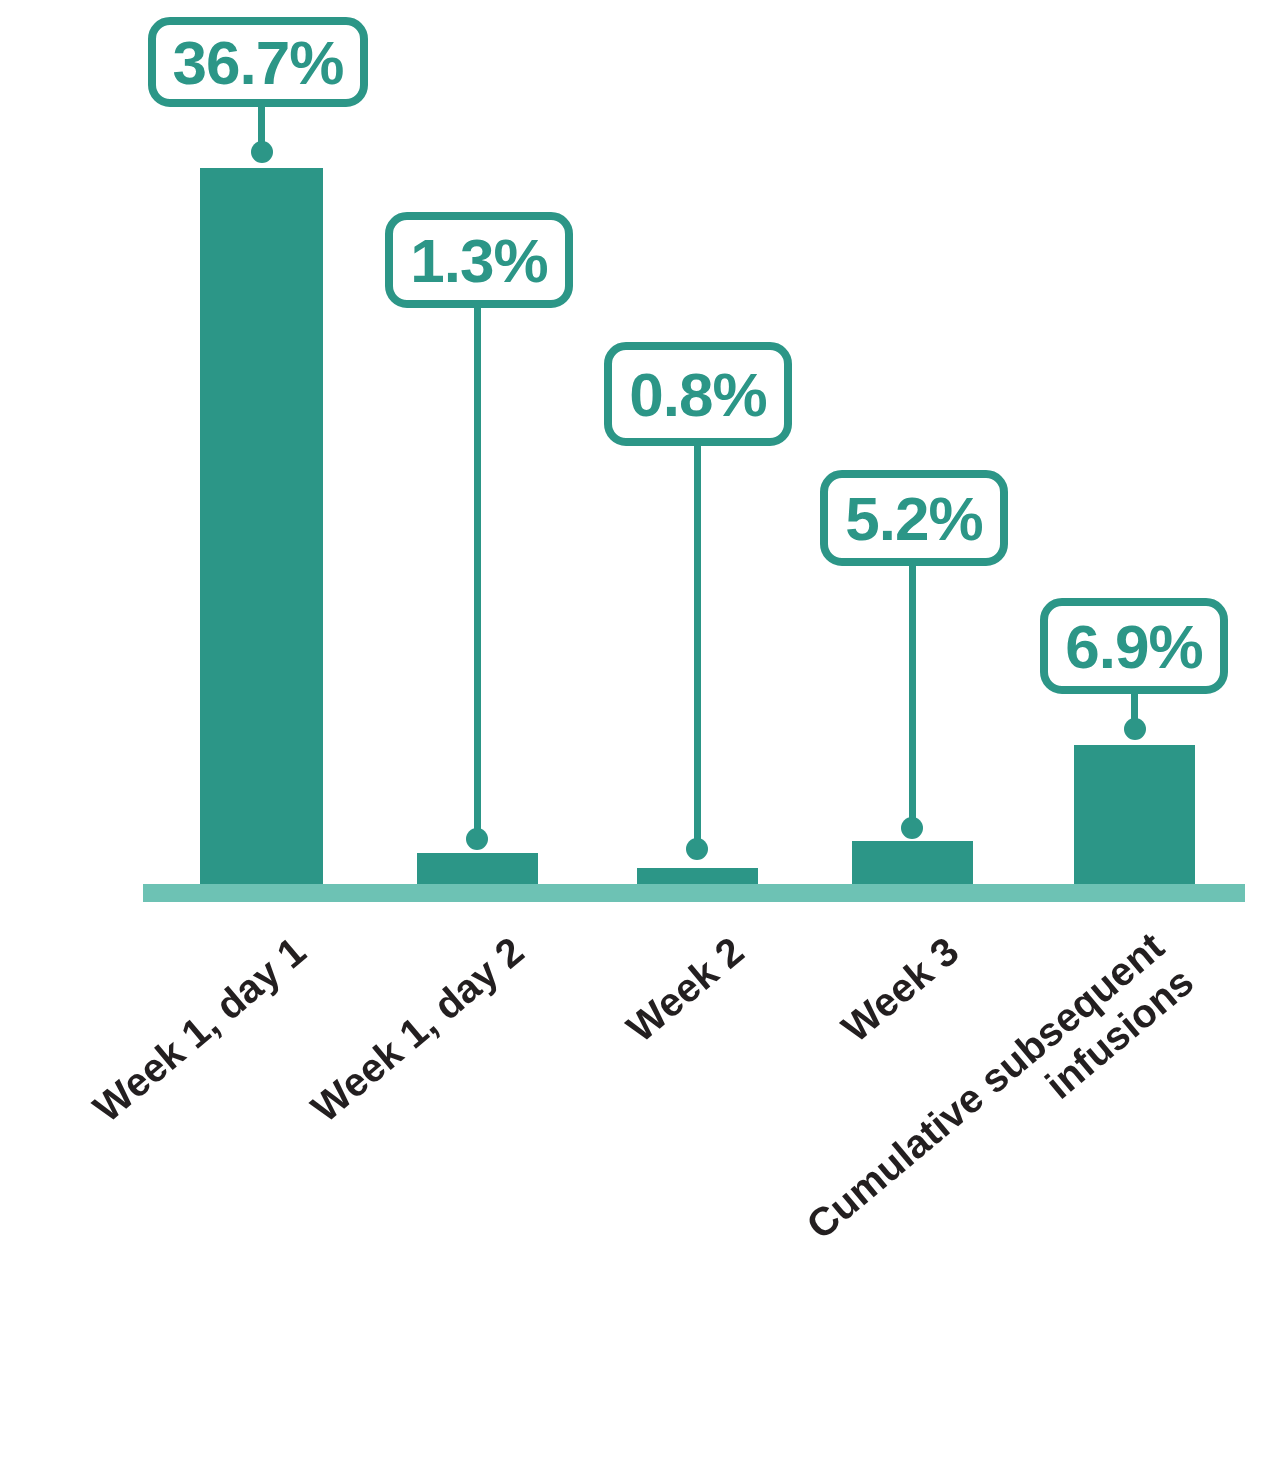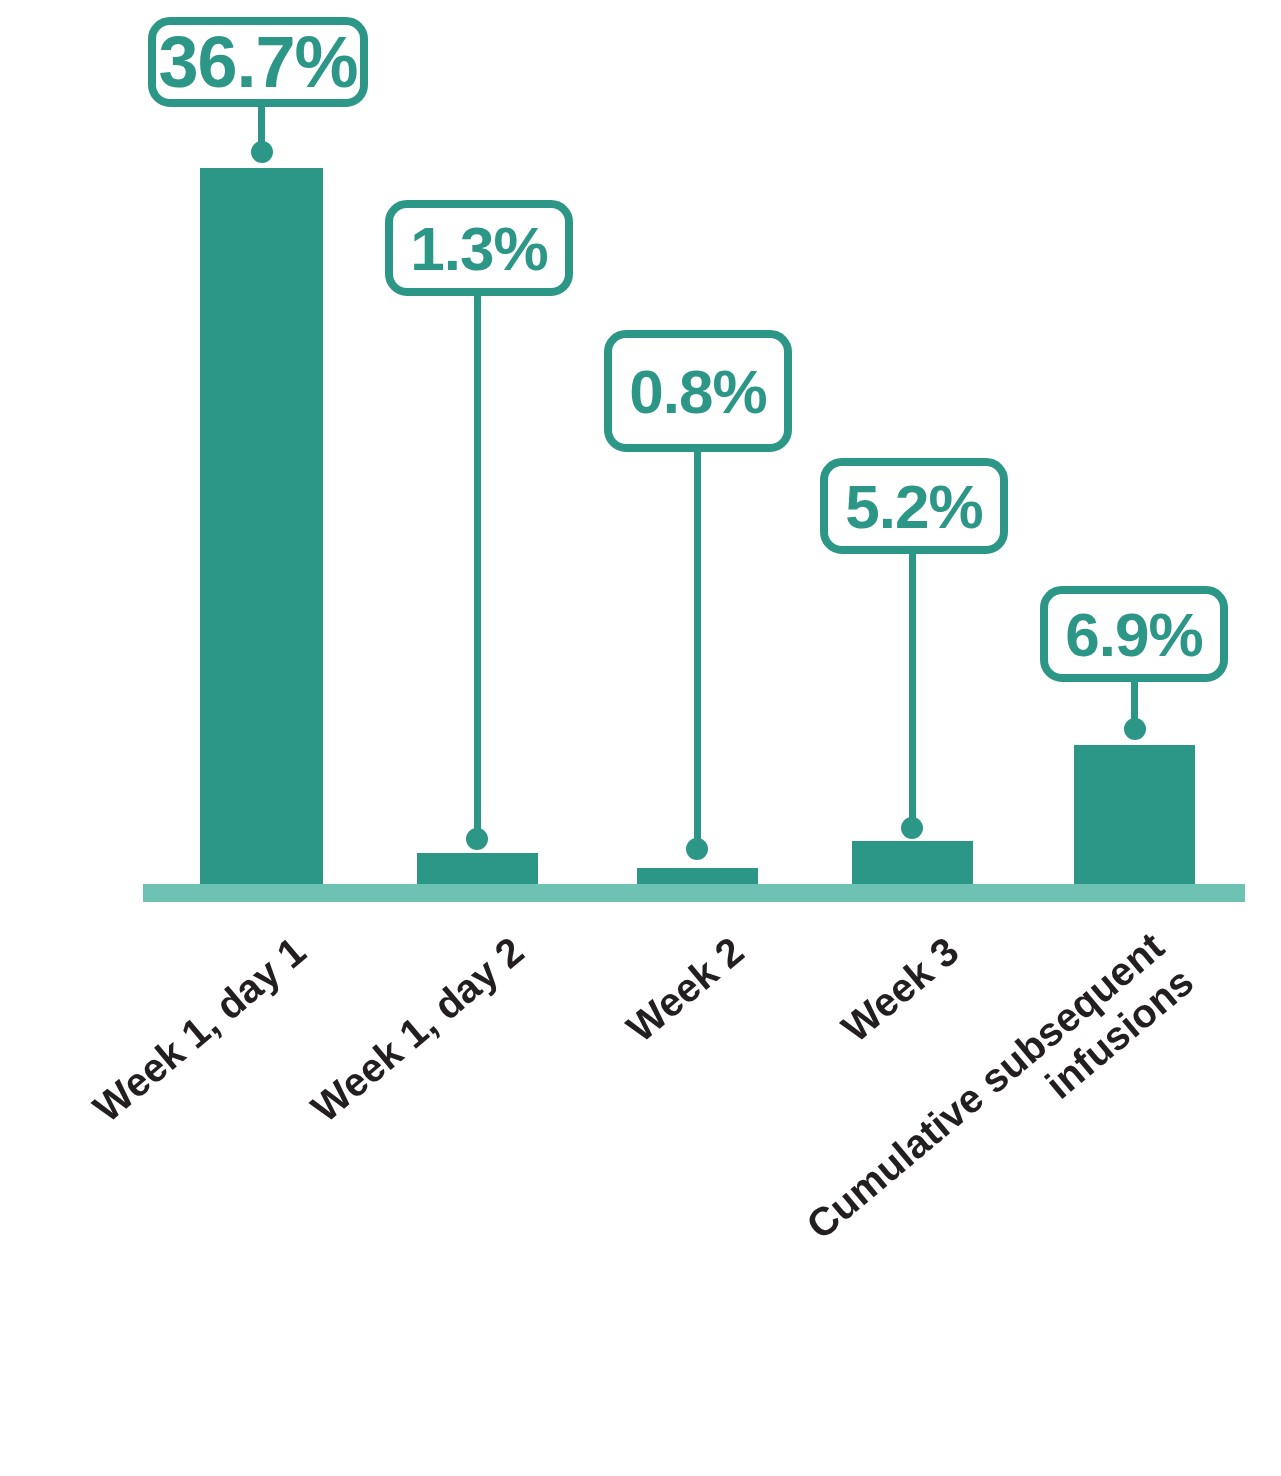--- a/index.html
+++ b/index.html
@@ -64,24 +64,25 @@
     background: #ffffff;
     color: #2C9687;
     display: flex;
     align-items: center;
     justify-content: center;
     font-weight: bold;
     letter-spacing: -1px;
     z-index: 5;
   }
   .callout.big {
-    font-size: 72px;
+    font-size: 62px;
   }
   .callout.small {
     font-size: 62px;
+    margin-top: 12px;
   }
 
   
   #category-labels {
     position: absolute;
     left: 0;
     top: 905px;
     width: 1281px;
     height: 470px;
   }
@@ -123,21 +124,21 @@
     <div class="callout big" style="left:148px; top:17px; width:220px; height:90px;">36.7%</div>
 
     <div class="bar" style="left:417px; top:853px; width:121px; height:31px;"></div>
     <div class="connector-line" style="left:474px; top:292px; height:548px;"></div>
     <div class="connector-dot" style="left:466px; top:828px;"></div>
     <div class="callout small" style="left:385px; top:200px; width:188px; height:96px;">1.3%</div>
 
     <div class="bar" style="left:637px; top:868px; width:121px; height:16px;"></div>
     <div class="connector-line" style="left:694px; top:420px; height:426px;"></div>
     <div class="connector-dot" style="left:686px; top:838px;"></div>
-    <div class="callout small" style="left:604px; top:330px; width:188px; height:122px;">0.8%</div>
+    <div class="callout small" style="left:604px; top:330px; width:188px; height:104px;">0.8%</div>
 
     <div class="bar" style="left:852px; top:841px; width:121px; height:43px;"></div>
     <div class="connector-line" style="left:909px; top:550px; height:273px;"></div>
     <div class="connector-dot" style="left:901px; top:817px;"></div>
     <div class="callout small" style="left:820px; top:458px; width:188px; height:96px;">5.2%</div>
 
     <div class="bar" style="left:1074px; top:745px; width:121px; height:139px;"></div>
     <div class="connector-line" style="left:1131px; top:678px; height:57px;"></div>
     <div class="connector-dot" style="left:1124px; top:718px;"></div>
     <div class="callout small" style="left:1040px; top:586px; width:188px; height:96px;">6.9%</div>

